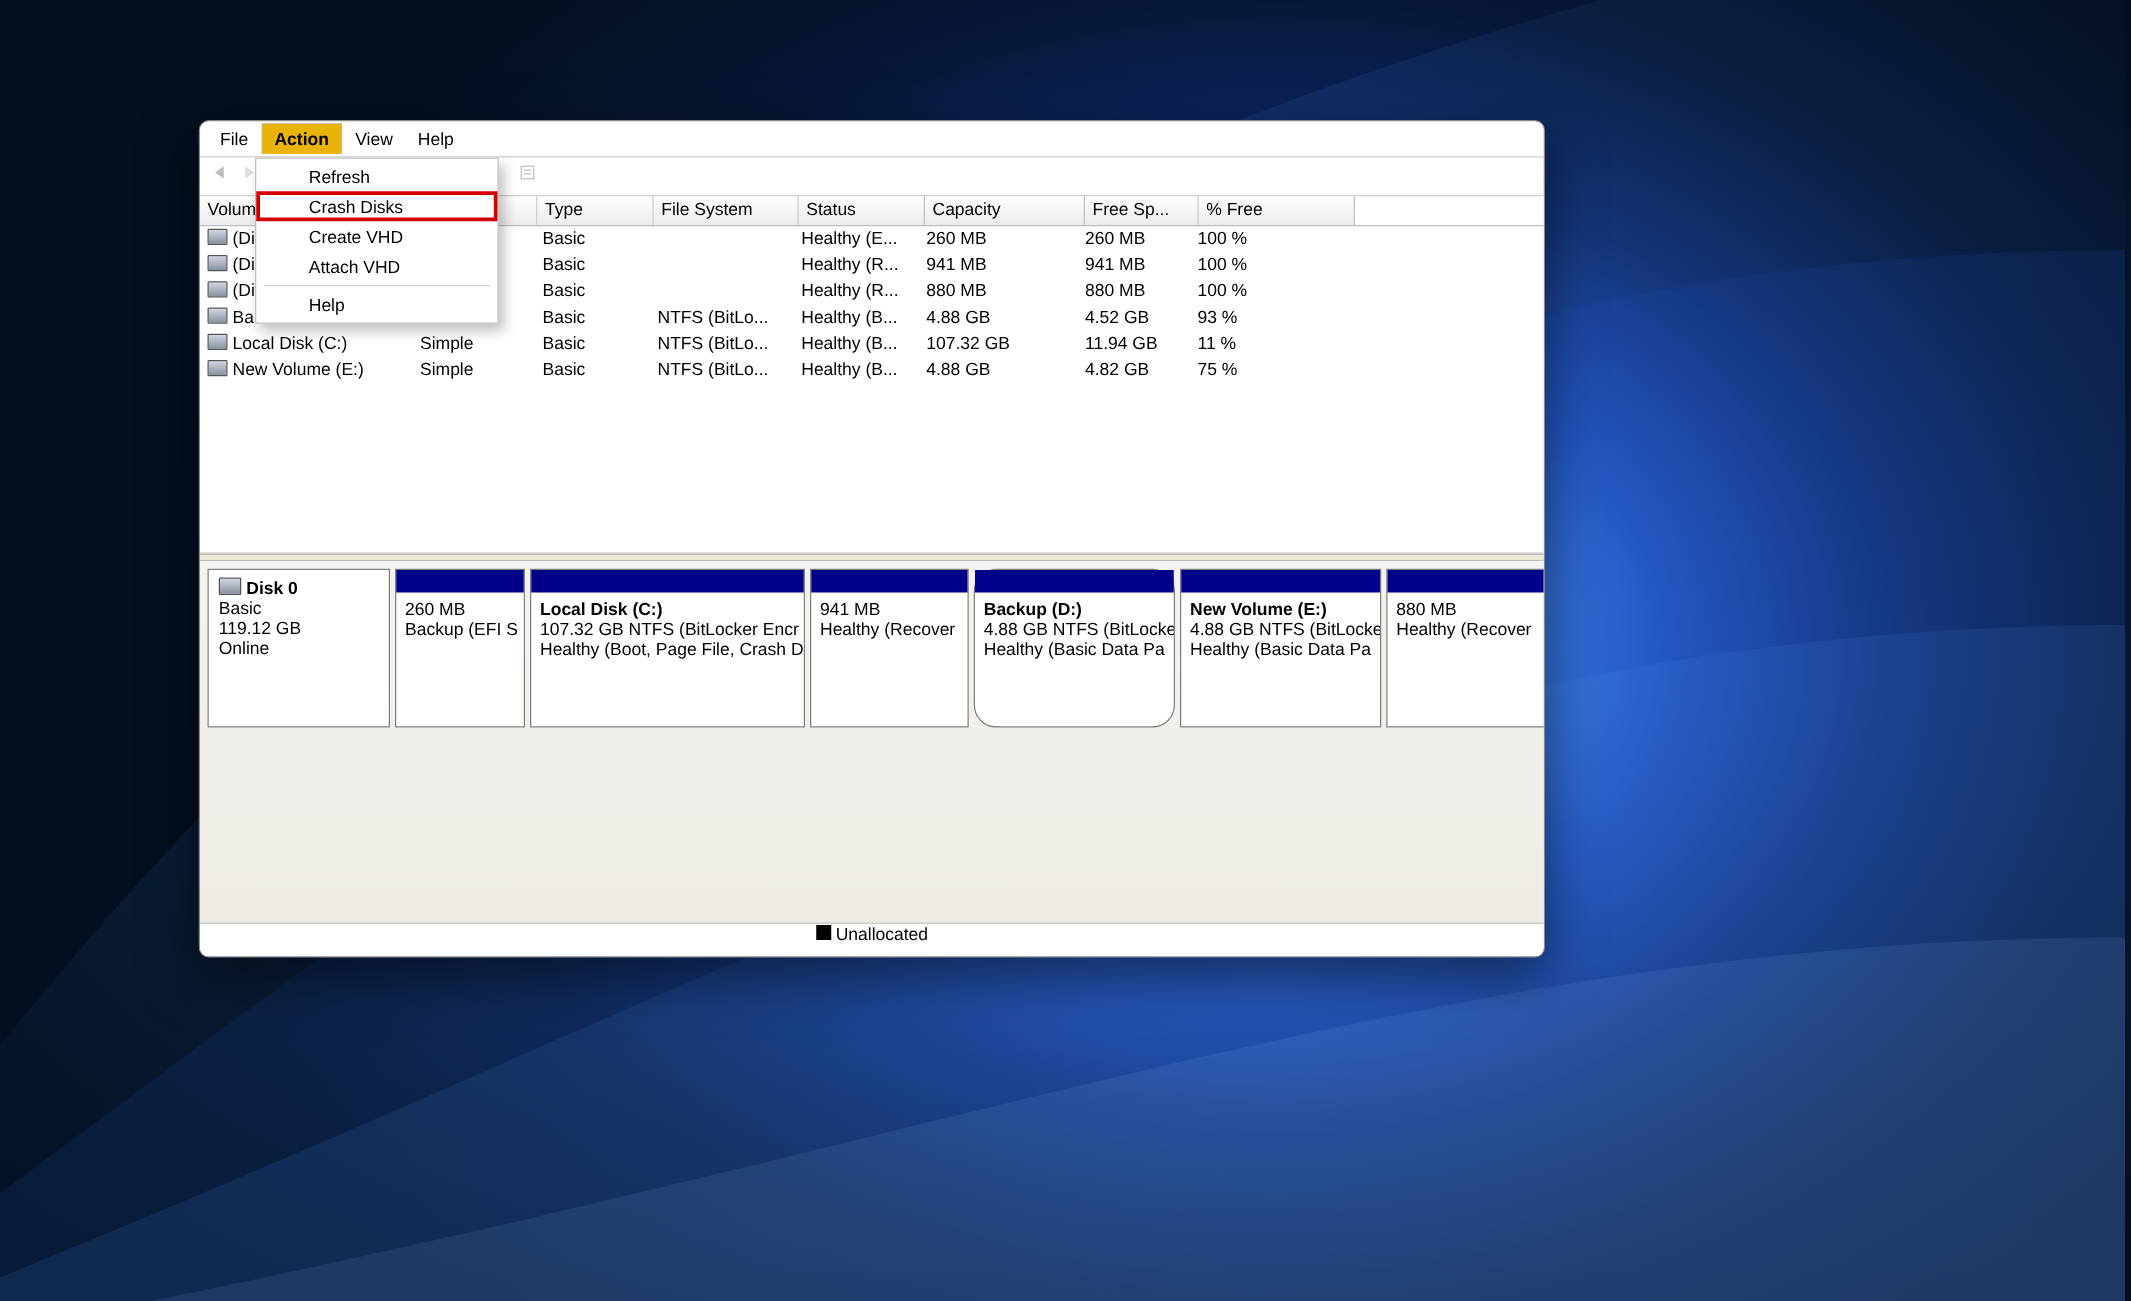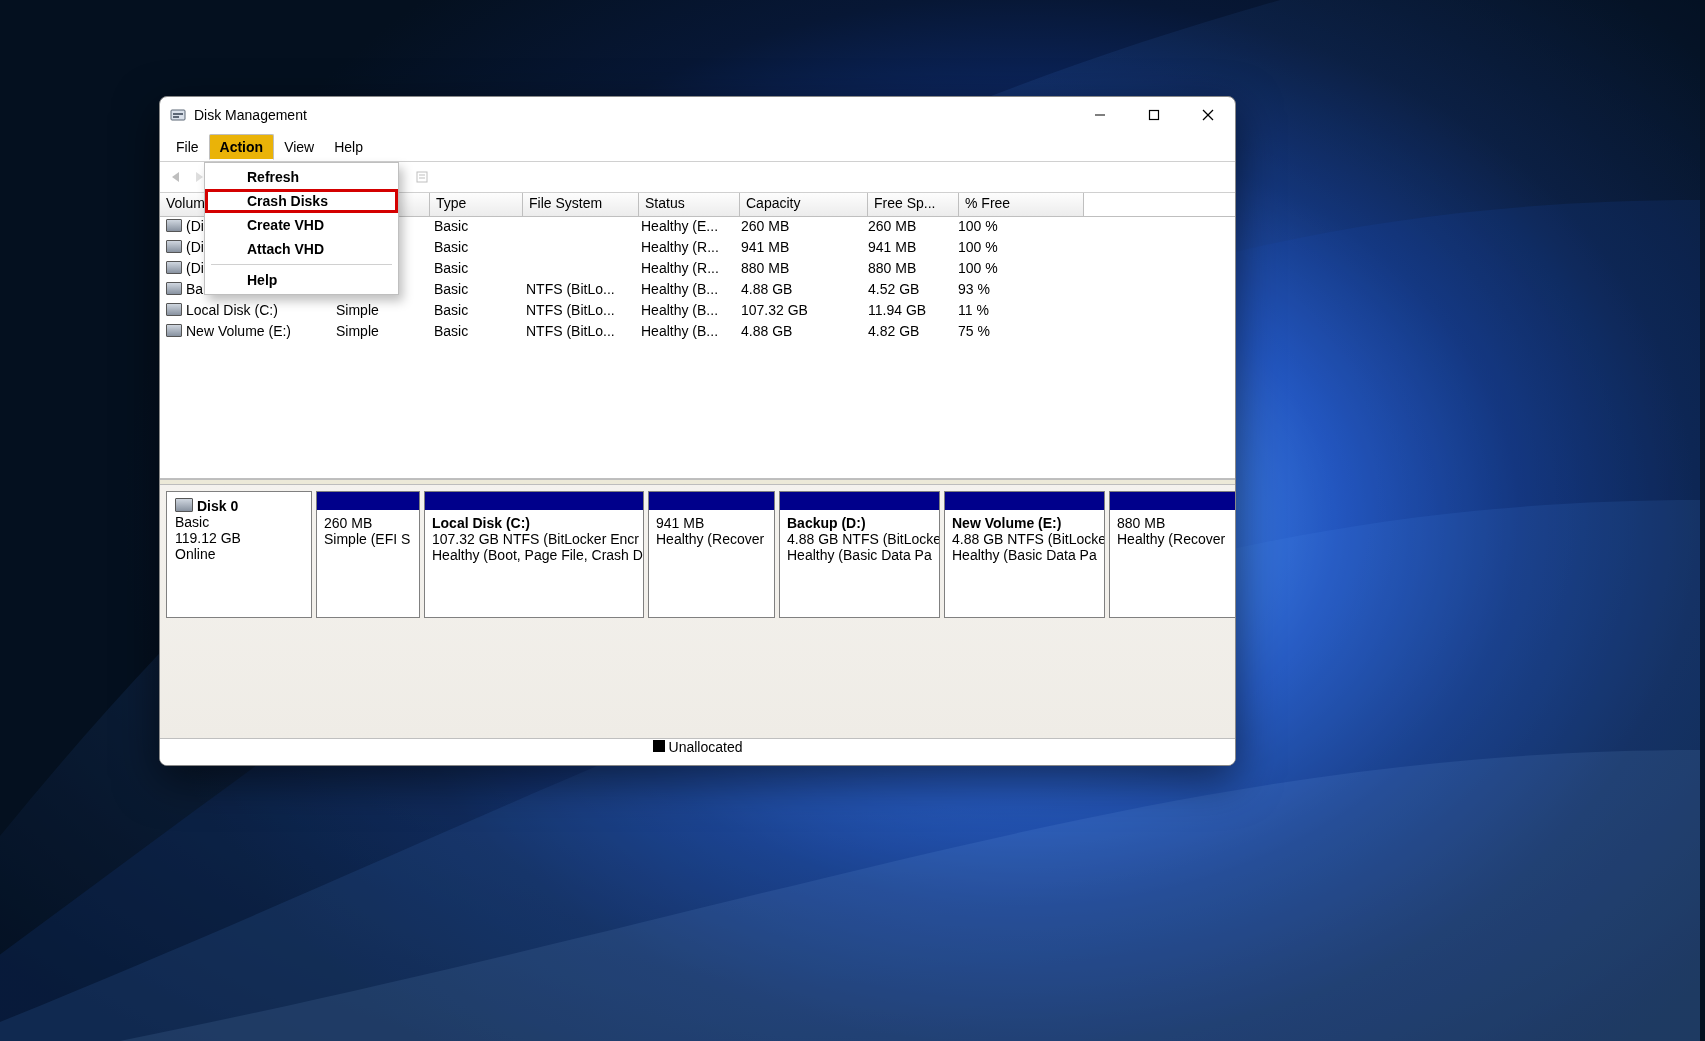--- a/index.html
+++ b/index.html
@@ -13,21 +13,21 @@
   .titlebar{height:36px;display:flex;align-items:center;padding:0 4px 0 10px;gap:8px;}
   .titlebar .appicon{width:16px;height:16px;display:flex;align-items:center;justify-content:center;}
   .titlebar .title{font-size:14px;}
   .titlebar .spacer{flex:1;}
   .winbtn{width:46px;height:32px;display:flex;align-items:center;justify-content:center;}
 
   .menubar{height:28px;display:flex;align-items:center;padding:0 6px;border-bottom:1px solid #d0d0d0;position:relative;}
   .menuitem{padding:4px 10px;cursor:default;}
   .menuitem.active{background:#eab308;border:1px solid #bfbfbf;border-bottom:1px solid #fff;position:relative;z-index:40;border-top-left-radius:2px;border-top-right-radius:2px;font-weight:bold;}
 
-  .toolbar{height:30px;border-bottom:1px solid #d0d0d0;display:flex;align-items:center;padding:0 4px;gap:2px;position:relative;font-weight:bold;}
+  .toolbar{height:30px;border-bottom:1px solid #d0d0d0;display:flex;padding:0 4px;gap:2px;position:relative;}
   .tbtn{width:24px;height:24px;display:flex;align-items:center;justify-content:center;opacity:.55;}
   .tbtn.small{width:18px;}
 
   .dropdown{position:absolute;left:44px;top:0;width:193px;background:#fff;border:1px solid #bfbfbf;box-shadow:4px 6px 10px rgba(0,0,0,.25);z-index:35;padding:2px 0;}
   .dd-item{padding:4px 10px 4px 42px;cursor:default;position:relative;}
   .dd-item.hl{outline:3px solid #d40000;outline-offset:-3px;}
   .dd-sep{height:1px;background:#d0d0d0;margin:3px 6px;}
 
   .splitter{height:4px;background:#ece9d8;border-top:1px solid #bdbdbd;border-bottom:1px solid #bdbdbd;}
 
@@ -69,47 +69,20 @@
           <stop offset="100%" stop-color="#081a3a"></stop>
       </radialGradient>
     </defs>
     <path d="M-200,1100 C300,400 700,100 1700,-100 L1700,1100 Z" fill="url(#g1)" opacity=".35"></path>
     <path d="M-200,1100 C500,600 900,200 1700,200 L1700,1100 Z" fill="#1e56c8" opacity=".25"></path>
     <path d="M-200,1100 C600,800 1000,500 1700,500 L1700,1100 Z" fill="#4a8ff2" opacity=".25"></path>
     <path d="M-200,1100 C700,950 1100,750 1700,750 L1700,1100 Z" fill="#7fb8ff" opacity=".25"></path>
   </svg>
 
   <div class="win">
-    <div class="titlebar">
-      <span class="appicon">
-        <svg width="16" height="16" viewBox="0 0 16 16">
-            <rect x="1" y="3" width="14" height="10" rx="1" fill="#d9e0ea" stroke="#5b6675"></rect>
-            <rect x="3" y="6" width="10" height="2" fill="#5b6675"></rect>
-            <rect x="3" y="9" width="6" height="2" fill="#5b6675"></rect>
-          </svg>
-      </span>
-      <span class="title">Disk Management</span>
-      <span class="spacer"></span>
-      <div class="winbtn">
-          <svg width="12" height="12">
-            <line x1="1" y1="6" x2="11" y2="6" stroke="#000" stroke-width="1.2"></line>
-          </svg>
-        </div>
-      <div class="winbtn">
-          <svg width="12" height="12">
-            <rect x="1.5" y="1.5" width="9" height="9" fill="none" stroke="#000" stroke-width="1.2"></rect>
-          </svg>
-        </div>
-      <div class="winbtn close">
-          <svg width="12" height="12">
-            <line x1="1" y1="1" x2="11" y2="11" stroke="#000" stroke-width="1.2"></line>
-            <line x1="11" y1="1" x2="1" y2="11" stroke="#000" stroke-width="1.2"></line>
-          </svg>
-        </div>
-    </div>
 
     <div class="menubar">
       <div class="menuitem">File</div>
       <div class="menuitem active">Action</div>
       <div class="menuitem">View</div>
       <div class="menuitem">Help</div>
     </div>
 
     <div class="toolbar">
       <div class="tbtn">
@@ -223,39 +196,39 @@
           <div><span class="dicon"></span><b>Disk 0</b></div>
           <div>Basic</div>
           <div>119.12 GB</div>
           <div>Online</div>
         </div>
         <div class="parts" id="parts">
             <div class="part" style="width: 102px;">
               <div class="phead"></div>
               <div class="pbody">
                 <div>260 MB</div>
-                <div>Simple (EFI S</div>
+                <div>Backup (EFI S</div>
               </div>
             </div>
             <div class="part" style="width: 218px;">
               <div class="phead"></div>
               <div class="pbody">
                 <div class="pt">Local Disk  (C:)</div>
                 <div>107.32 GB NTFS (BitLocker Encr</div>
                 <div>Healthy (Boot, Page File, Crash D</div>
               </div>
             </div>
             <div class="part" style="width: 125px;">
               <div class="phead"></div>
               <div class="pbody">
                 <div>941 MB</div>
                 <div>Healthy (Recover</div>
               </div>
             </div>
-            <div class="part" style="width: 159px;">
+            <div class="part" style="width: 159px; border-radius: 18px;">
               <div class="phead"></div>
               <div class="pbody">
                 <div class="pt">Backup  (D:)</div>
                 <div>4.88 GB NTFS (BitLocke</div>
                 <div>Healthy (Basic Data Pa</div>
               </div>
             </div>
             <div class="part" style="width: 159px;">
               <div class="phead"></div>
               <div class="pbody">

